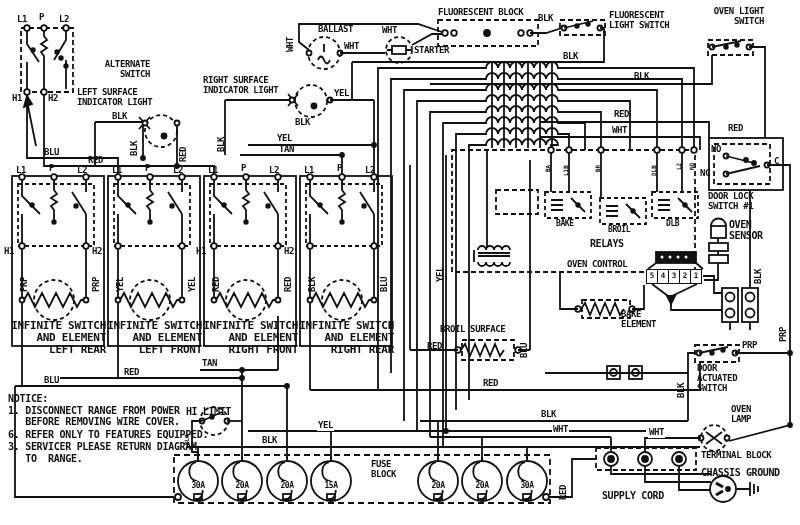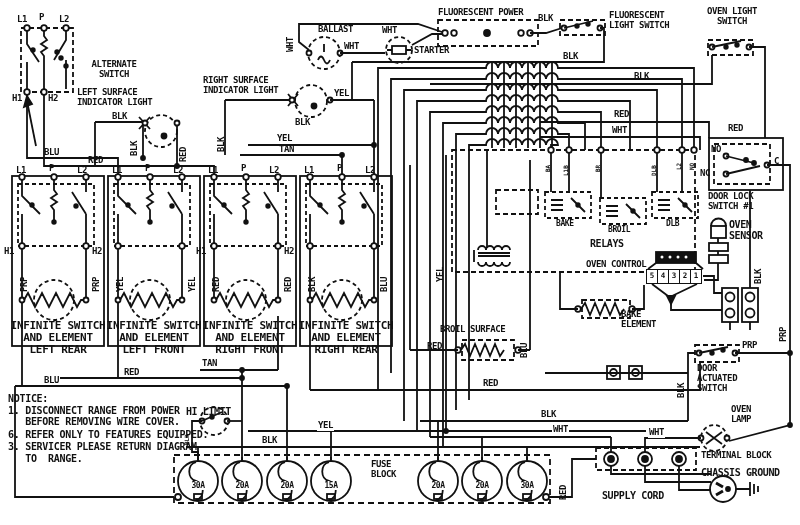--- a/index.html
+++ b/index.html
@@ -1,21 +1,21 @@
 <!DOCTYPE html>
 <html><head>
 <meta charset="utf-8">
 <style>
   html,body{margin:0;padding:0;background:#fff}
   .stage{position:relative;width:800px;height:525px;background:#fff;
          font-family:"DejaVu Sans Mono",monospace;overflow:hidden;color:#111}
   svg{position:absolute;left:0;top:0}
   .lb{position:absolute;font-weight:bold;font-size:9px;line-height:1.1;
       white-space:pre-line;letter-spacing:-0.4px;color:#111}
-  .c{text-align:center}
+  .c{text-align:right}
   .bg{background:#fff;padding:0 1px}
   .v{transform-origin:0 0;transform:rotate(-90deg);white-space:nowrap}
   .s7{font-size:11px;letter-spacing:-0.3px}
   .s8{font-size:8px}
   .s10{font-size:10px}
   .s55{font-size:6px;letter-spacing:0}
   .notice{position:absolute;left:8px;top:393px;width:180px;font-weight:bold;
           font-size:10px;line-height:1.16;letter-spacing:-0.3px}
   .notice-item{white-space:pre;margin:0 0 1px 0}
   .cell{position:absolute;width:12px;height:15px;border:1.5px solid #111;background:#fff;
@@ -415,21 +415,21 @@
 <span class="lb" style="left:295px;top:118px">BLK</span>
 <span class="lb" style="left:277px;top:134px">YEL</span>
 <span class="lb" style="left:279px;top:145px">TAN</span>
 <span class="lb v" style="left:217px;top:152px">BLK</span>
 
 <span class="lb" style="left:318px;top:25px">BALLAST</span>
 <span class="lb v" style="left:286px;top:52px">WHT</span>
 <span class="lb bg" style="left:381px;top:26px">WHT</span>
 <span class="lb" style="left:344px;top:42px">WHT</span>
 <span class="lb" style="left:414px;top:46px">STARTER</span>
-<span class="lb" style="left:438px;top:8px">FLUORESCENT POWER</span>
+<span class="lb" style="left:438px;top:8px">FLUORESCENT BLOCK</span>
 <span class="lb" style="left:538px;top:14px">BLK</span>
 <div class="lb" style="left:609px;top:11px">FLUORESCENT
 LIGHT SWITCH</div>
 <span class="lb" style="left:563px;top:52px">BLK</span>
 <div class="lb c" style="left:700px;top:7px;width:64px">OVEN LIGHT
 SWITCH</div>
 <span class="lb" style="left:634px;top:72px">BLK</span>
 
 <span class="lb" style="left:614px;top:110px">RED</span>
 <span class="lb" style="left:612px;top:126px">WHT</span>
@@ -443,21 +443,21 @@
 <span class="lb s10" style="left:590px;top:238px">RELAYS</span>
 <span class="lb s8" style="left:556px;top:220px">BAKE</span>
 <span class="lb s8" style="left:608px;top:226px">BROIL</span>
 <span class="lb s8" style="left:666px;top:220px">DLB</span>
 <span class="lb v s55" style="left:545px;top:172px">BA</span>
 <span class="lb v s55" style="left:563px;top:176px">L1B</span>
 <span class="lb v s55" style="left:595px;top:172px">BR</span>
 <span class="lb v s55" style="left:651px;top:176px">DLB</span>
 <span class="lb v s55" style="left:676px;top:170px">L2</span>
 <span class="lb v s55" style="left:689px;top:170px">NO</span>
-<span class="lb bg" style="left:585px;top:260px">OVEN CONTROL</span>
+<span class="lb bg" style="left:566px;top:260px">OVEN CONTROL</span>
 <span class="lb v" style="left:436px;top:282px">YEL</span>
 
 <span class="cell" style="left:646px;top:269px">5</span>
 <span class="cell" style="left:657px;top:269px">4</span>
 <span class="cell" style="left:668px;top:269px">3</span>
 <span class="cell" style="left:679px;top:269px">2</span>
 <span class="cell" style="left:690px;top:269px">1</span>
 
 <div class="lb s10" style="left:729px;top:219px">OVEN
 SENSOR</div>

